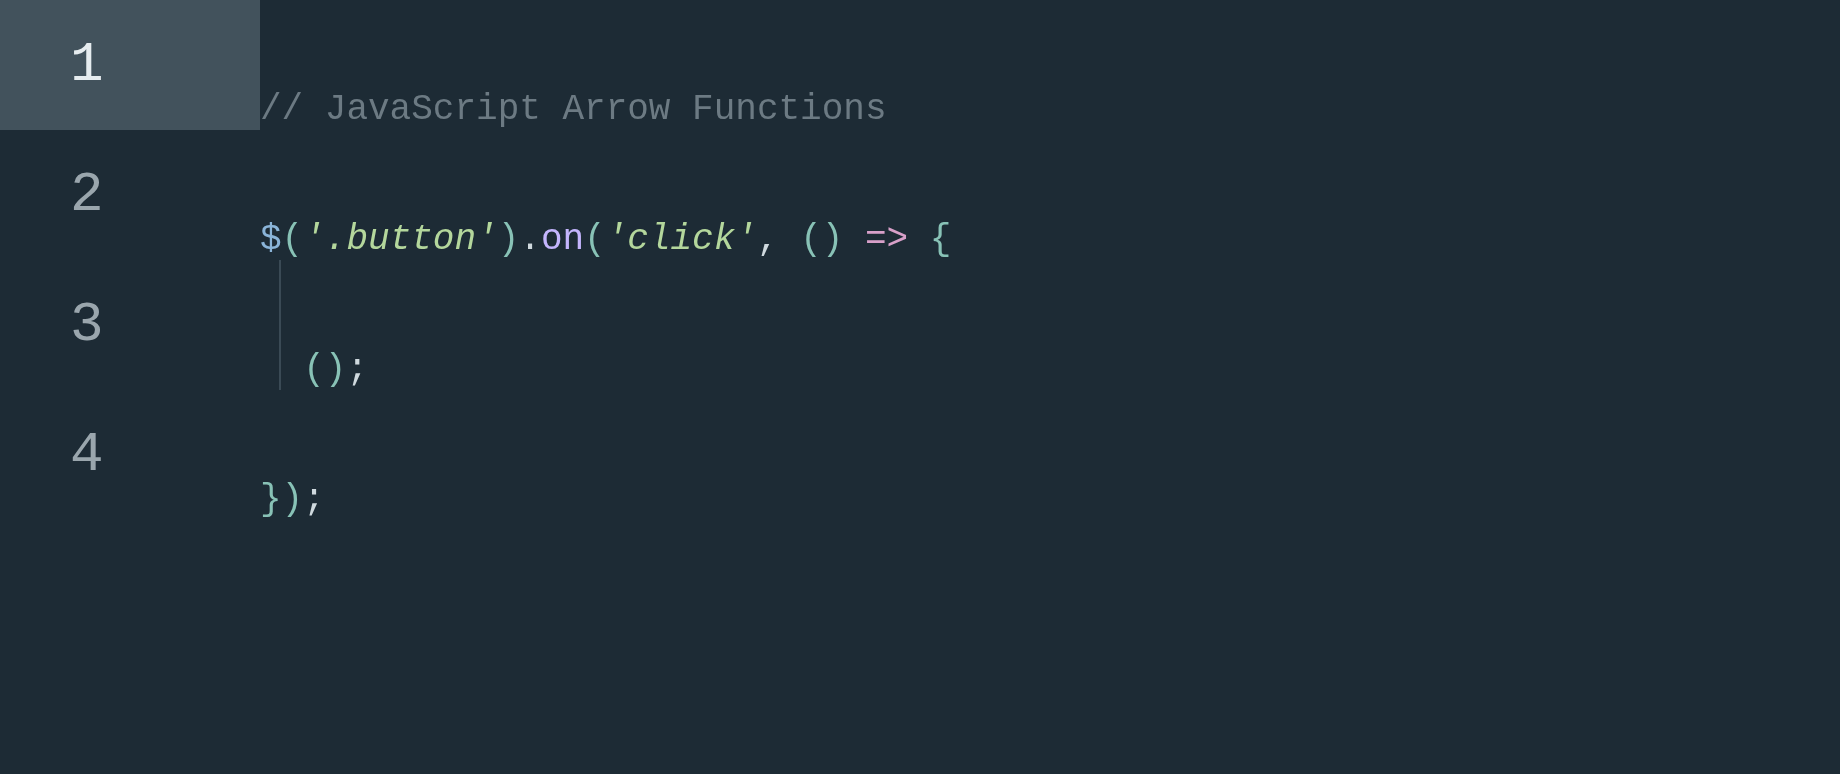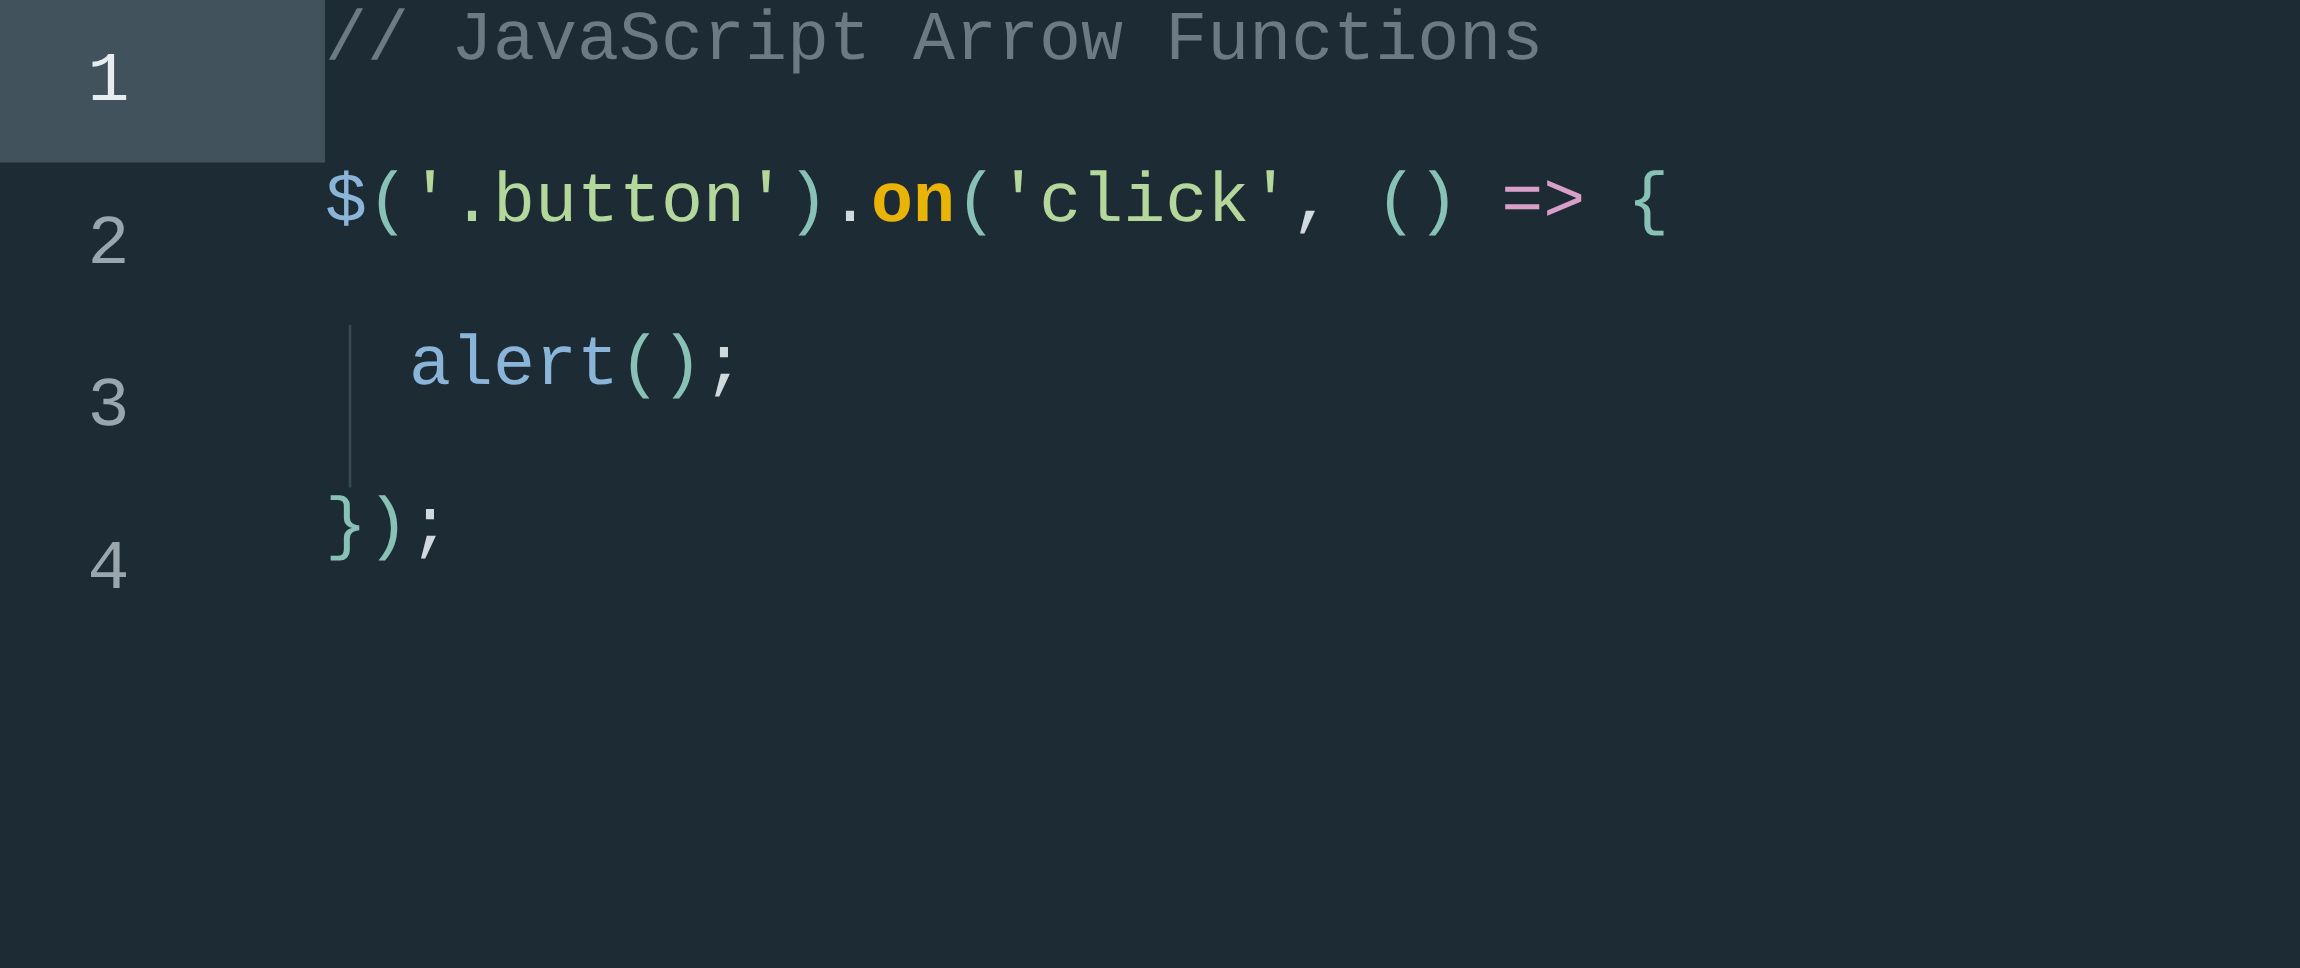--- a/index.html
+++ b/index.html
@@ -34,40 +34,40 @@
     position: relative;
   }
   .gutter.active {
     background: #42525c;
     color: #e6ecef;
   }
   .code {
     flex: 1 1 auto;
     height: 100%;
     display: flex;
-    align-items: flex-start;
-    font-size: 56px;
+    align-items: flex-end;
+    font-size: 36px;
     white-space: pre;
     color: #c8d3d9;
     position: relative;
   }
   .indent-guide {
     position: absolute;
     left: 19px;
     top: 0;
     bottom: 0;
     width: 2px;
     background: #3a4a55;
   }
   
   .tk-comment { color: #6c7a83; }
   .tk-fn-1    { color: #8ab4d8; }   
-  .tk-method  { color: #eab308; font-weight: bold; }   
+  .tk-method  { color: #c4b5fd; }   
   .tk-paren   { color: #88c2b6; }   
-  .tk-string  { color: #b4d79c; }   
+  .tk-string  { color: #b4d79c; font-style: italic; }   
   .tk-punc    { color: #cfd9de; }   
   .tk-arrow   { color: #d8a0c9; } 
 </style>
 </head>
 <body>
 
 <div class="editor">
 
   <div class="line">
     <div class="gutter active">
@@ -86,21 +86,21 @@
       <span class="tk-fn-1">$</span><span class="tk-paren">(</span><span class="tk-string">'.button'</span><span class="tk-paren">)</span><span class="tk-punc">.</span><span class="tk-method">on</span><span class="tk-paren">(</span><span class="tk-string">'click'</span><span class="tk-punc">, </span><span class="tk-paren">(</span><span class="tk-paren">)</span><span> </span><span class="tk-arrow">=&gt;</span><span> </span><span class="tk-paren">{</span>
     </div>
   </div>
 
   <div class="line">
     <div class="gutter">
       <span>3</span>
     </div>
     <div class="code">
       <span class="indent-guide"></span>
-      <span>  </span><span class="tk-fn-1">alert</span><span class="tk-paren">(</span><span class="tk-paren">)</span><span class="tk-punc">;</span>
+      <span>  </span><span class="tk-paren">(</span><span class="tk-paren">)</span><span class="tk-punc">;</span>
     </div>
   </div>
 
   <div class="line">
     <div class="gutter">
       <span>4</span>
     </div>
     <div class="code">
       <span class="tk-paren">}</span><span class="tk-paren">)</span><span class="tk-punc">;</span>
     </div>

